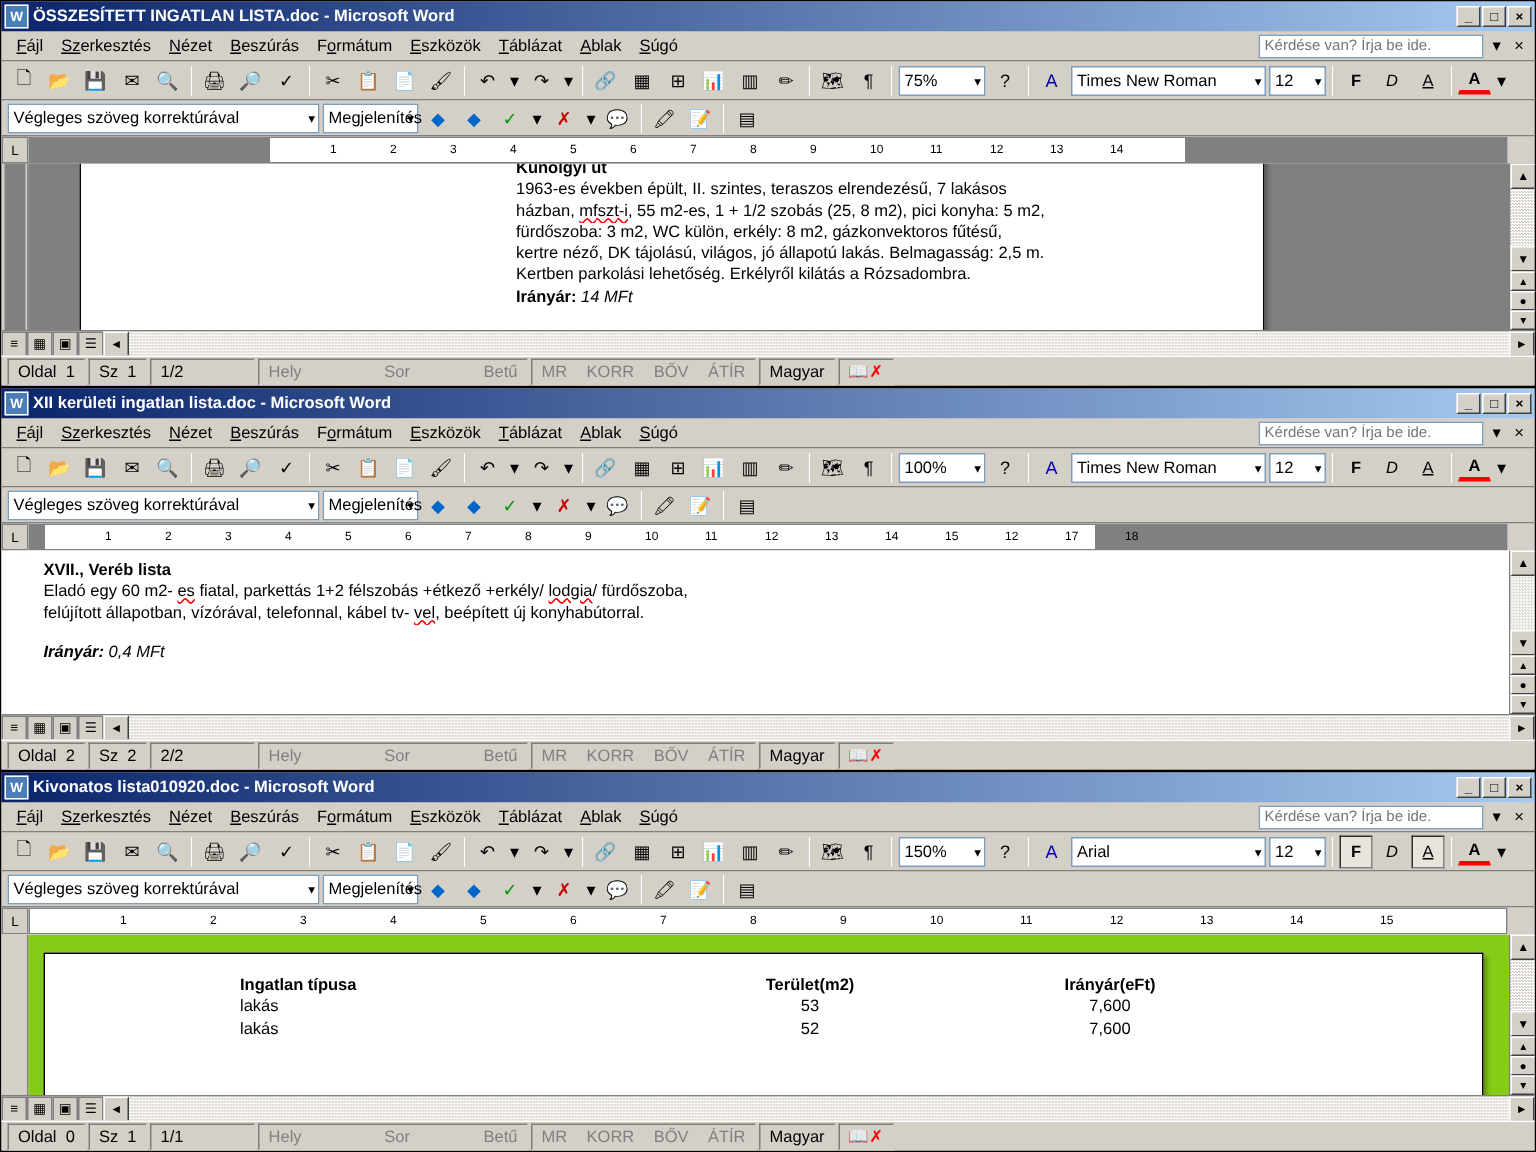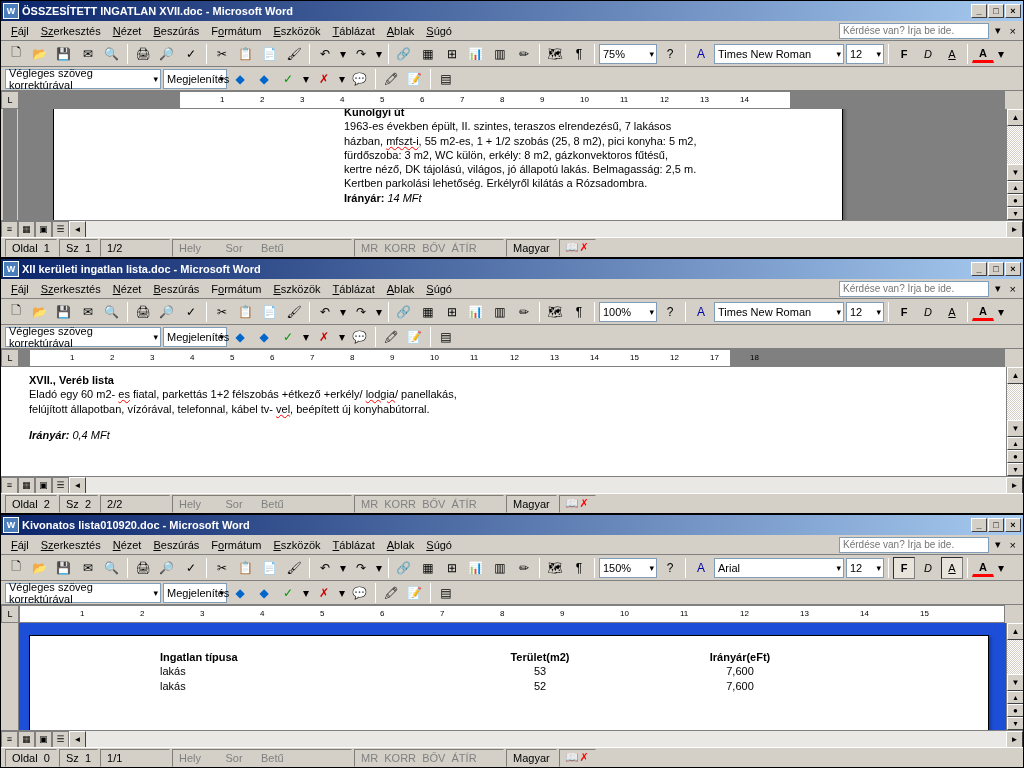--- a/index.html
+++ b/index.html
@@ -21,21 +21,21 @@
 .toolbar { height: 26px; background: #d4d0c8; display: flex; align-items: center; padding: 2px 4px; gap: 2px; border-bottom: 1px solid #808080; }
 .tbtn { width: 22px; height: 22px; display: flex; align-items: center; justify-content: center; cursor: pointer; border: 1px solid transparent; font-size: 12px; }
 .tbtn.active { border: 1px inset #808080; background: #e8e4dc; }
 .sep { width: 1px; height: 20px; background: #808080; margin: 0 2px; border-right: 1px solid #fff; }
 .combo { height: 20px; border: 1px solid #7f9db9; background: #fff; padding: 1px 14px 1px 3px; position: relative; display: flex; align-items: center; font-size: 11px; }
 .combo::after { content: "▾"; position: absolute; right: 2px; font-size: 9px; color: #000; }
 .combo.zoom { width: 58px; }
 .combo.font { width: 130px; }
 .combo.fsize { width: 38px; }
 .toolbar2 { height: 24px; background: #d4d0c8; display: flex; align-items: center; padding: 2px 4px; gap: 2px; border-bottom: 1px solid #808080; }
-.combo.track { width: 156px; }
+.combo.track { width: 208px; }
 .combo.disp { width: 64px; }
 .ruler { height: 18px; background: #fff; border: 1px solid #808080; display: flex; align-items: center; position: relative; overflow: hidden; font-size: 9px; margin: 0 18px 0 18px; }
 .ruler-corner { width: 18px; height: 18px; background: #d4d0c8; border: 1px solid #808080; position: absolute; left: 0; display: flex; align-items: center; justify-content: center; font-size: 9px; }
 .ruler-container { position: relative; height: 18px; background: #d4d0c8; }
 .ruler-dark { background: #808080; height: 100%; position: absolute; }
 .ruler-light { background: #fff; height: 100%; position: absolute; }
 .ruler-num { position: absolute; top: 3px; font-size: 8px; color: #000; }
 .doc-area { flex: 1; background: #808080; display: flex; position: relative; overflow: hidden; }
 .vruler { width: 18px; background: #d4d0c8; border-right: 1px solid #808080; position: relative; font-size: 8px; }
 .vruler-dark { background: #808080; width: 14px; margin: 0 2px; position: absolute; }
@@ -43,37 +43,37 @@
 .page-content { padding: 4px 10px; font-family: 'Times New Roman', serif; font-size: 12px; line-height: 1.3; color: #000; }
 .scrollbar-v { width: 17px; background: #d4d0c8; border-left: 1px solid #808080; position: relative; display:flex; flex-direction:column; }
 .scrollbar-h { height: 17px; background: #d4d0c8; border-top: 1px solid #808080; display: flex; align-items:center; }
 .scroll-btn { width: 17px; height: 17px; background: #d4d0c8; border: 1px solid #fff; border-right-color: #404040; border-bottom-color: #404040; display: flex; align-items: center; justify-content: center; font-size: 8px; cursor:pointer; }
 .scroll-track-v { flex: 1; background: repeating-conic-gradient(#d4d0c8 0% 25%, #fff 0% 50%) 50% / 2px 2px; }
 .scroll-track-h { flex: 1; background: repeating-conic-gradient(#d4d0c8 0% 25%, #fff 0% 50%) 50% / 2px 2px; height: 17px;}
 .view-btns { display: flex; }
 .view-btn { width: 17px; height: 17px; background: #d4d0c8; border: 1px solid #808080; display: flex; align-items: center; justify-content: center; font-size: 9px; cursor:pointer;}
 .statusbar { height: 20px; background: #d4d0c8; border-top: 1px solid #fff; display: flex; align-items: center; padding: 0 4px; font-size: 11px; gap: 0; }
 .status-cell { border: 1px inset #d4d0c8; padding: 1px 6px; height: 18px; display: flex; align-items: center; margin-right: 2px; }
-.status-dim { color: #808080; }
+.status-dim { color: #808080; justify-content: space-between; }
 .wavy { text-decoration: underline wavy red; text-decoration-thickness: 1px; }
 .w3 .page-content { font-family: Arial; font-size: 18px; }
 .tbl { display: grid; grid-template-columns: 280px 200px 200px; }
 .tbl .h { font-weight: bold; }
 .tbl .r { text-align: center; }
 .doc-scroll { flex: 1; overflow: hidden; position: relative; }
 .nav-btns { display:flex; flex-direction:column;}
 .nav-btn { width:17px; height:13px; background:#d4d0c8; border:1px solid #fff; border-right-color:#404040; border-bottom-color:#404040; display:flex; align-items:center; justify-content:center; font-size:8px; cursor:pointer;}
 </style>
 </head>
 <body>
 
 <div class="word-window w1">
   <div class="titlebar">
     <div class="icon">W</div>
-    <div class="title">ÖSSZESÍTETT INGATLAN XVII.doc - Microsoft Word</div>
+    <div class="title">ÖSSZESÍTETT INGATLAN LISTA.doc - Microsoft Word</div>
     <div class="winbtns">
       <div class="winbtn">_</div>
       <div class="winbtn">□</div>
       <div class="winbtn">×</div>
     </div>
   </div>
   <div class="menubar">
     <span class="menu-item"><u>F</u>ájl</span>
     <span class="menu-item"><u>Sz</u>erkesztés</span>
     <span class="menu-item"><u>N</u>ézet</span>
@@ -369,21 +369,21 @@
         <span class="ruler-num" style="left:650px">12</span>
         <span class="ruler-num" style="left:690px">17</span>
         <span class="ruler-num" style="left:730px">18</span>
     </div>
   </div>
   <div class="doc-area" style="background:#fff">
     <div class="vruler" style="background:#fff;border:none;width:14px"></div>
     <div class="doc-scroll" style="background:#fff">
       <div class="page-content" style="font-size:15px;padding:6px 14px">
         <div style="font-weight:bold">XVII., Veréb lista</div>
-        <div><span>Eladó egy 60 m2- </span><span class="wavy">es</span> fiatal, parkettás 1+2 félszobás +étkező +erkély/ <span class="wavy">lodgia</span><span>/ panellakás,</span></div>
+        <div><span>Eladó egy 60 m2- </span><span class="wavy">es</span> fiatal, parkettás 1+2 félszobás +étkező +erkély/ <span class="wavy">lodgia</span><span>/ fürdőszoba,</span></div>
         <div><span>felújított állapotban, vízórával, telefonnal, kábel tv- </span><span class="wavy">vel</span><span>, beépített új konyhabútorral.</span></div>
         <div style="margin-top:12px"><b><i><span>Irányár:</span></i></b><i> 0,4 MFt</i></div>
       </div>
     </div>
     <div class="scrollbar-v">
       <div class="scroll-btn">▲</div>
       <div class="scroll-track-v"></div>
       <div class="scroll-btn">▼</div>
       <div class="nav-btns">
         <div class="nav-btn">▴</div>
@@ -537,21 +537,21 @@
         <span class="ruler-num" style="left:600px">10</span>
         <span class="ruler-num" style="left:660px">11</span>
         <span class="ruler-num" style="left:720px">12</span>
         <span class="ruler-num" style="left:780px">13</span>
         <span class="ruler-num" style="left:840px">14</span>
         <span class="ruler-num" style="left:900px">15</span>
     </div>
   </div>
   <div class="doc-area" style="background:#fff">
     <div class="vruler"></div>
-    <div class="doc-scroll" style="background:#1d4ed8">
+    <div class="doc-scroll" style="background:#84cc16">
       <div class="page" style="width:960px;margin:12px 0 0 10px;height:200px;border:1px solid #000">
         <div class="page-content" style="padding:14px 0 0 130px">
           <div class="tbl">
             <div class="h">Ingatlan típusa</div>
             <div class="h r">Terület(m2)</div>
             <div class="h r">Irányár(eFt)</div>
             <div>lakás</div>
             <div class="r">53</div>
             <div class="r">7,600</div>
             <div>lakás</div>

